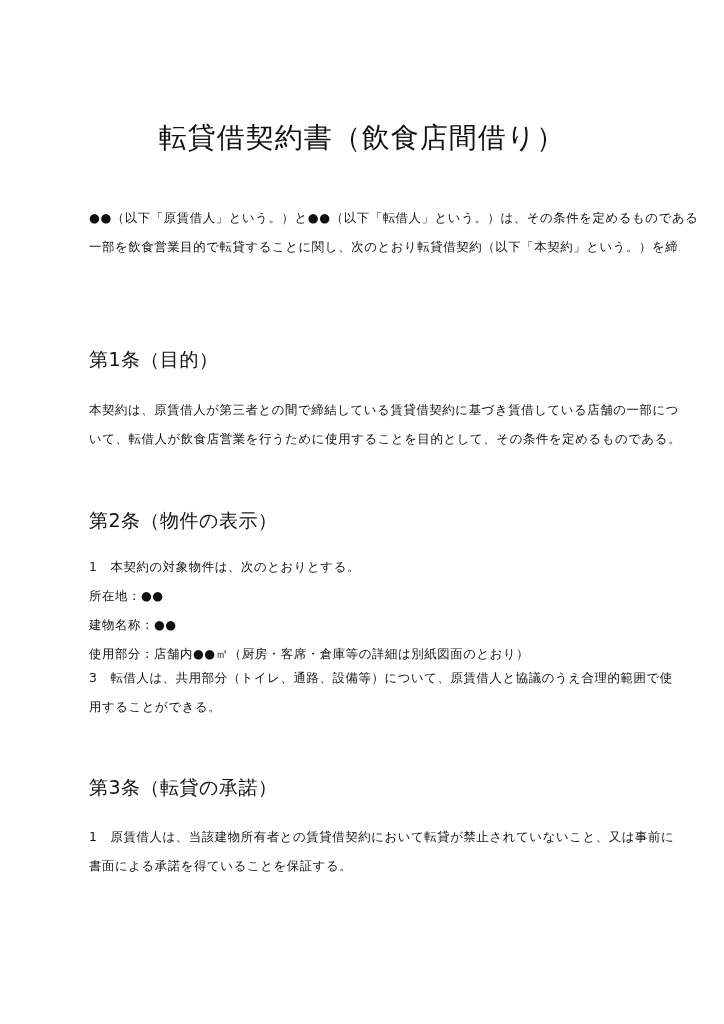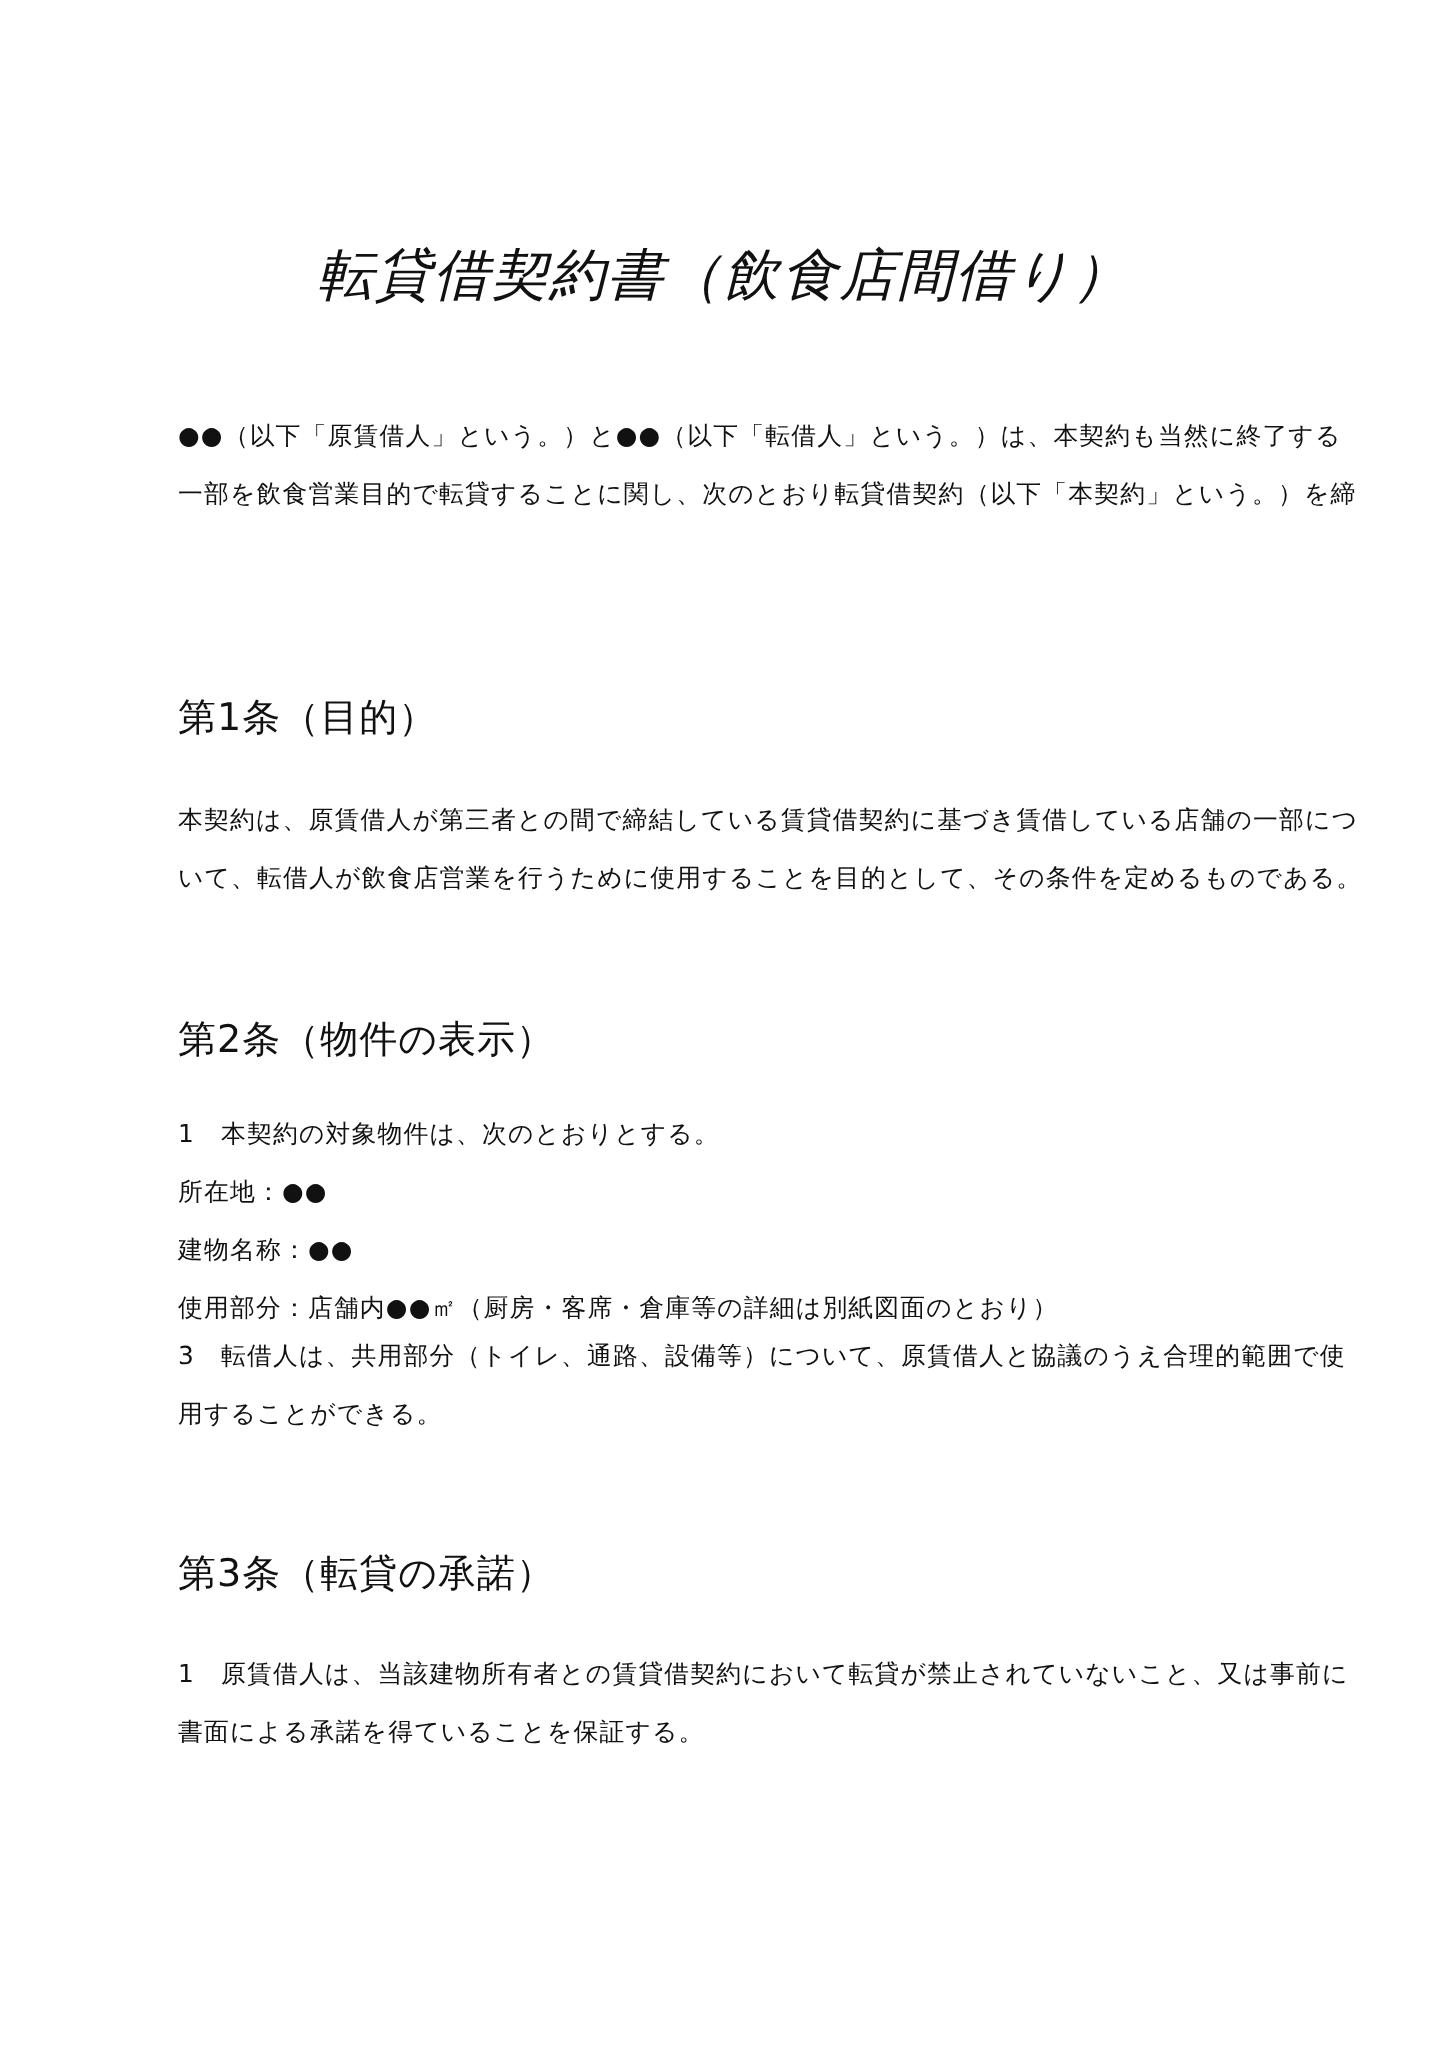--- a/index.html
+++ b/index.html
@@ -27,21 +27,20 @@
       position: absolute;
       left: 0;
       width: 724px;
       top: 118px;
       text-align: center;
       font-size: 28px;
       line-height: 40px;
       letter-spacing: 1px;
       margin: 0;
       font-weight: normal;
-      font-style: italic;
     }
     .para {
       position: absolute;
       left: 89px;
       width: 560px;
       font-size: 12.4px;
       line-height: 29px;
       margin: 0;
       letter-spacing: 0.6px;
     }
@@ -60,21 +59,21 @@
     }
   </style>
 </head>
 <body>
 
 <div class="page">
 
   <h1 class="title">転貸借契約書（飲食店間借り）</h1>
 
   <p class="para" style="top:203px;">
-    <span class="line">●●（以下「原賃借人」という。）と●●（以下「転借人」という。）は、本契約も当然に終了する</span>
+    <span class="line">●●（以下「原賃借人」という。）と●●（以下「転借人」という。）は、その条件を定めるものである</span>
     <span class="line">一部を飲食営業目的で転貸することに関し、次のとおり転貸借契約（以下「本契約」という。）を締</span>
   </p>
 
   <h2 class="heading" style="top:344px;">第1条（目的）</h2>
   <p class="para" style="top:395px;">
     <span class="line">本契約は、原賃借人が第三者との間で締結している賃貸借契約に基づき賃借している店舗の一部につ</span>
     <span class="line">いて、転借人が飲食店営業を行うために使用することを目的として、その条件を定めるものである。</span>
   </p>
 
   <h2 class="heading" style="top:505px;">第2条（物件の表示）</h2>

